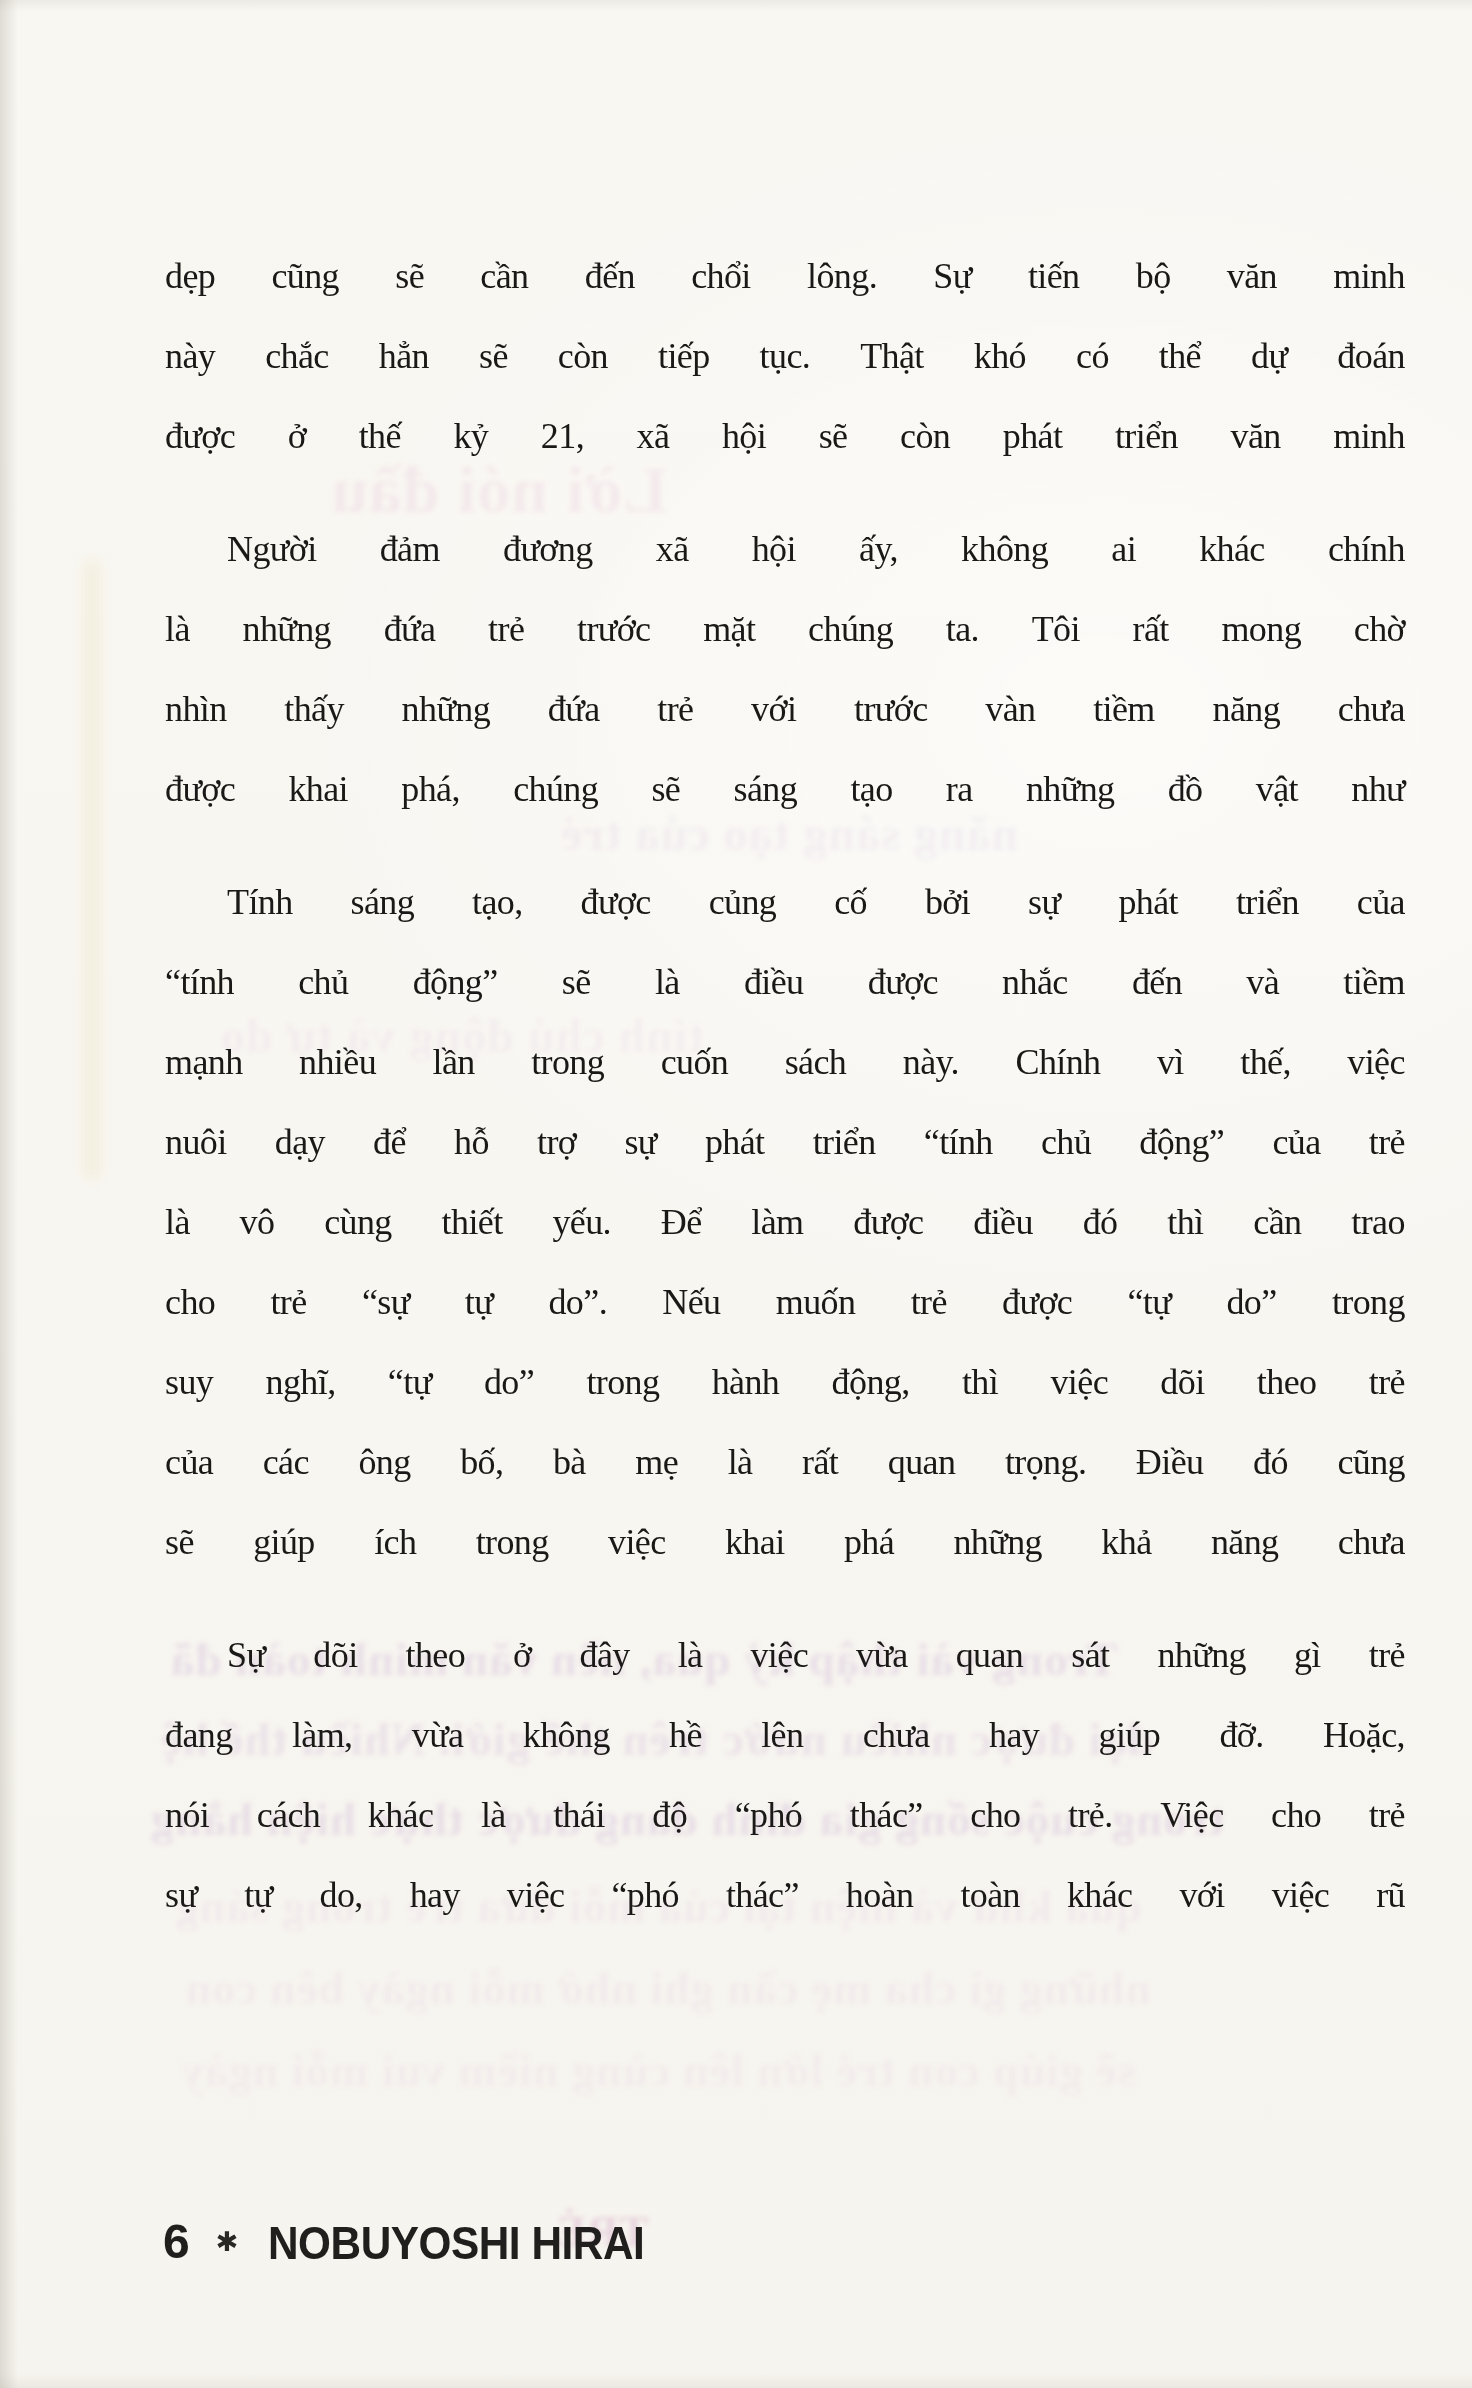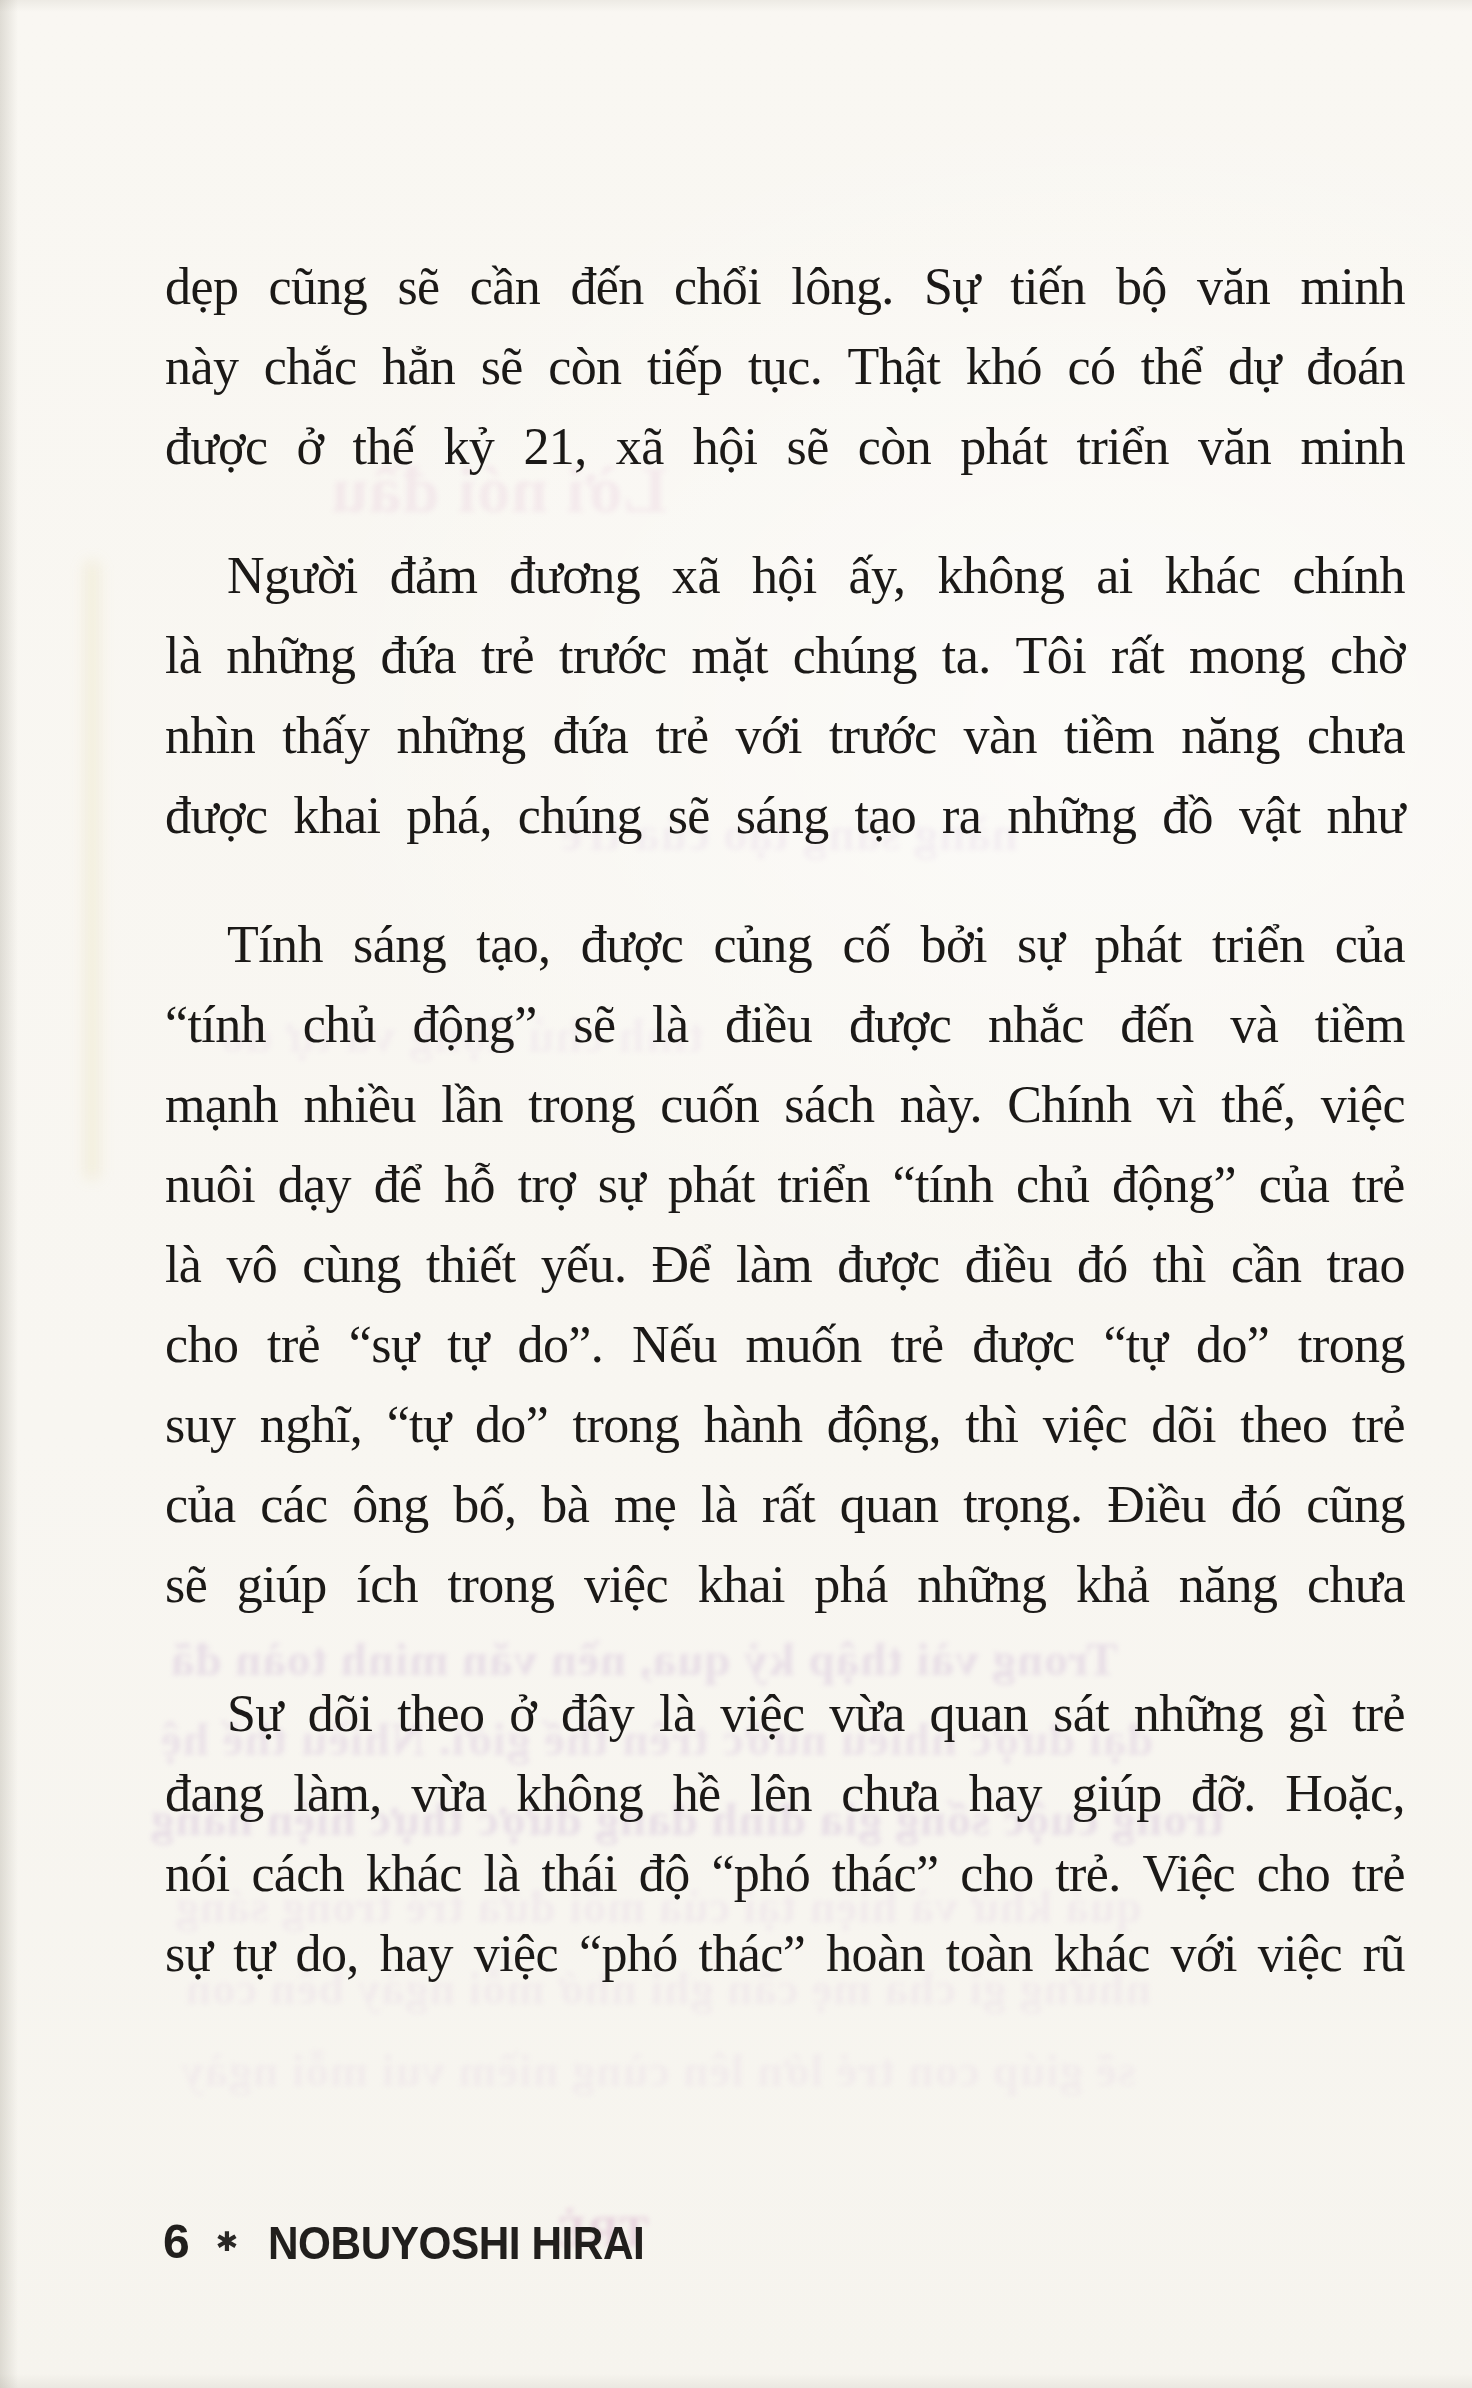--- a/index.html
+++ b/index.html
@@ -43,27 +43,27 @@
     filter:blur(2.6px);
     font-weight:600;
     white-space:nowrap;
     letter-spacing:1px;
   }
   .text-block{
     position:absolute;
     left:165px;top:236px;width:1240px;
   }
   .para{margin:0;}
-  .para + .para{margin-top:49px;}
+  .para + .para{margin-top:33px;}
   .line{
     display:flex;
     justify-content:space-between;
-    align-items:flex-end;
+    align-items:center;
     height:80px;
-    font-size:52px;
+    font-size:36px;
     letter-spacing:-0.6px;
     white-space:nowrap;
   }
   .line.indent{padding-left:62px;}
   .line.last{display:block;text-align:left;}
   .footer{
     position:absolute;left:163px;top:2218px;
     display:flex;align-items:center;
     font-family:"Liberation Sans","DejaVu Sans",sans-serif;
     font-weight:700;color:#211f1d;

